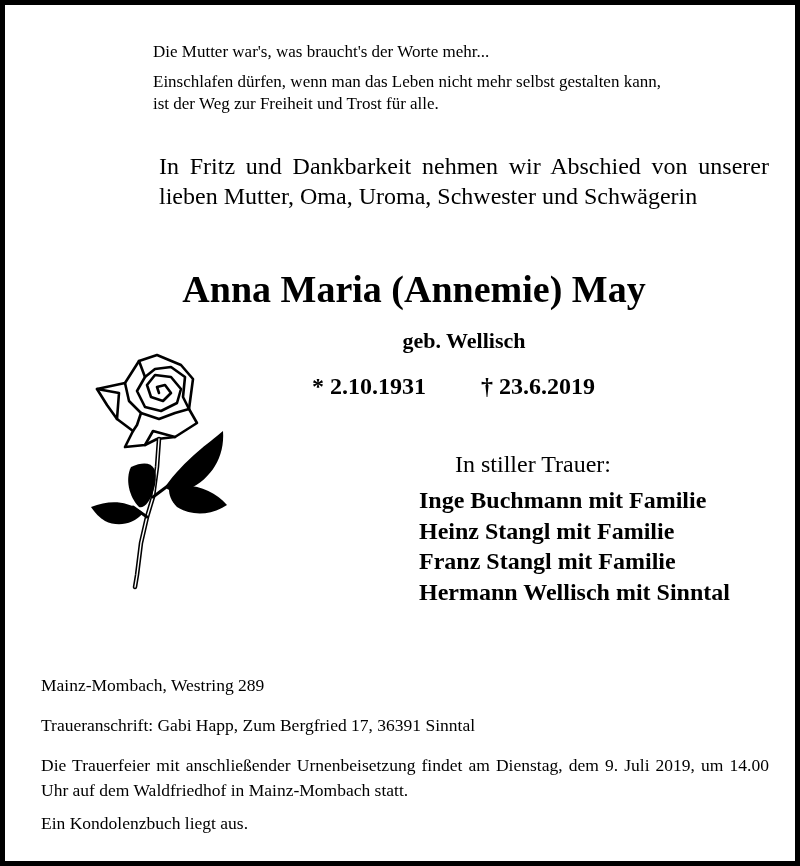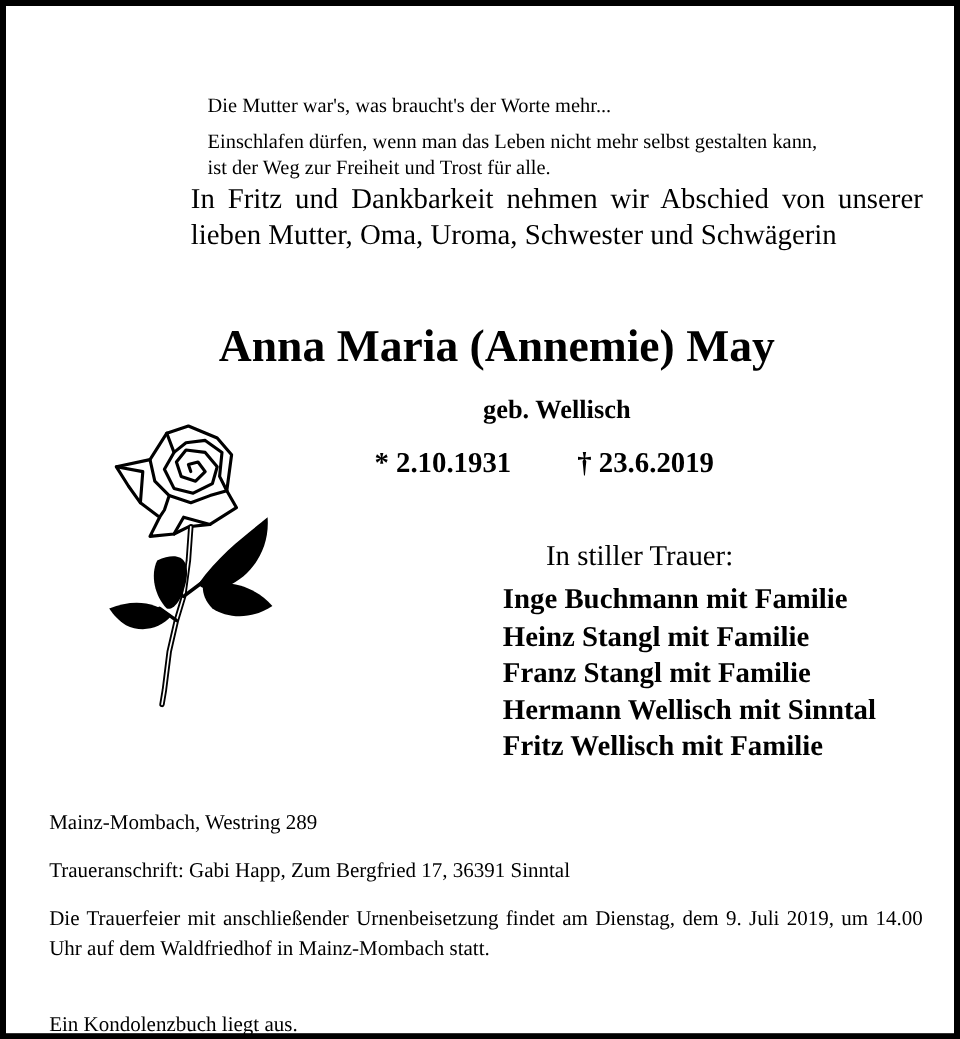--- a/index.html
+++ b/index.html
@@ -7,21 +7,21 @@
     .frame {
       position: absolute; left: 0; top: 0;
       width: 800px; height: 866px;
       box-sizing: border-box;
       border: 5px solid #000000;
       background: #ffffff;
       font-family: "Liberation Serif", serif;
       color: #000000;
     }
     .abs { position: absolute; white-space: nowrap; }
-    .motto { left: 168px; font-size: 17px; line-height: 22px; margin-top: 36px; }
+    .motto { left: 148px; font-size: 17px; line-height: 22px; }
     .motto1 { top: 36px; }
     .motto2 { top: 66px; }
     .intro {
       position: absolute; left: 154px; top: 146px; width: 610px;
       font-size: 24px; line-height: 30px; text-align: justify;
       text-align-last: left;
     }
     .name {
       position: absolute; left: 0; width: 800px; top: 262px;
       text-align: center; font-weight: bold; font-size: 38px; line-height: 44px;
@@ -39,21 +39,21 @@
     .mourn-label { left: 414px; top: 444px; font-size: 24px; line-height: 30px; margin-left: 36px; }
     .mourners { position: absolute; left: 414px; top: 480px; }
     .mourner { font-weight: bold; font-size: 24px; line-height: 30.5px; white-space: nowrap; }
     .info { left: 36px; font-size: 17.5px; line-height: 24px; }
     .addr { top: 668px; }
     .traueranschrift { top: 708px; }
     .ceremony {
       position: absolute; left: 36px; top: 748px; width: 728px;
       font-size: 17.5px; line-height: 25px; text-align: justify;
     }
-    .kondolenz { top: 836px; text-align: right; }
+    .kondolenz { top: 806px; text-align: right; }
   </style>
 </head>
 <body>
 
 <div class="frame">
 
   <div class="abs motto motto1">Die Mutter war's, was braucht's der Worte mehr...</div>
   <div class="abs motto motto2">
     <span>Einschlafen dürfen, wenn man das Leben nicht mehr selbst gestalten kann,</span><br>
     <span>ist der Weg zur Freiheit und Trost für alle.</span>
@@ -92,21 +92,20 @@
       <path d="M2 160 C22 152 40 154 54 166 C44 178 28 180 16 174 C10 170 6 166 2 160 Z"></path>
     </g>
   </svg>
 
   <div class="abs mourn-label">In stiller Trauer:</div>
   <div class="mourners">
     <div class="mourner">Inge Buchmann mit Familie</div>
     <div class="mourner">Heinz Stangl mit Familie</div>
     <div class="mourner">Franz Stangl mit Familie</div>
     <div class="mourner">Hermann Wellisch mit Sinntal</div>
-    <div class="mourner">Fritz Wellisch mit Familie</div>
   </div>
 
   <div class="abs info addr">Mainz-Mombach, Westring 289</div>
   <div class="abs info traueranschrift">Traueranschrift: Gabi Happ, Zum Bergfried 17, 36391 Sinntal</div>
   <div class="ceremony">Die Trauerfeier mit anschließender Urnenbeisetzung findet am Dienstag, dem 9. Juli 2019, um 14.00 Uhr auf dem Waldfriedhof in Mainz-Mombach statt.</div>
   <div class="abs info kondolenz">Ein Kondolenzbuch liegt aus.</div>
 
 </div>
 
 </body></html>

